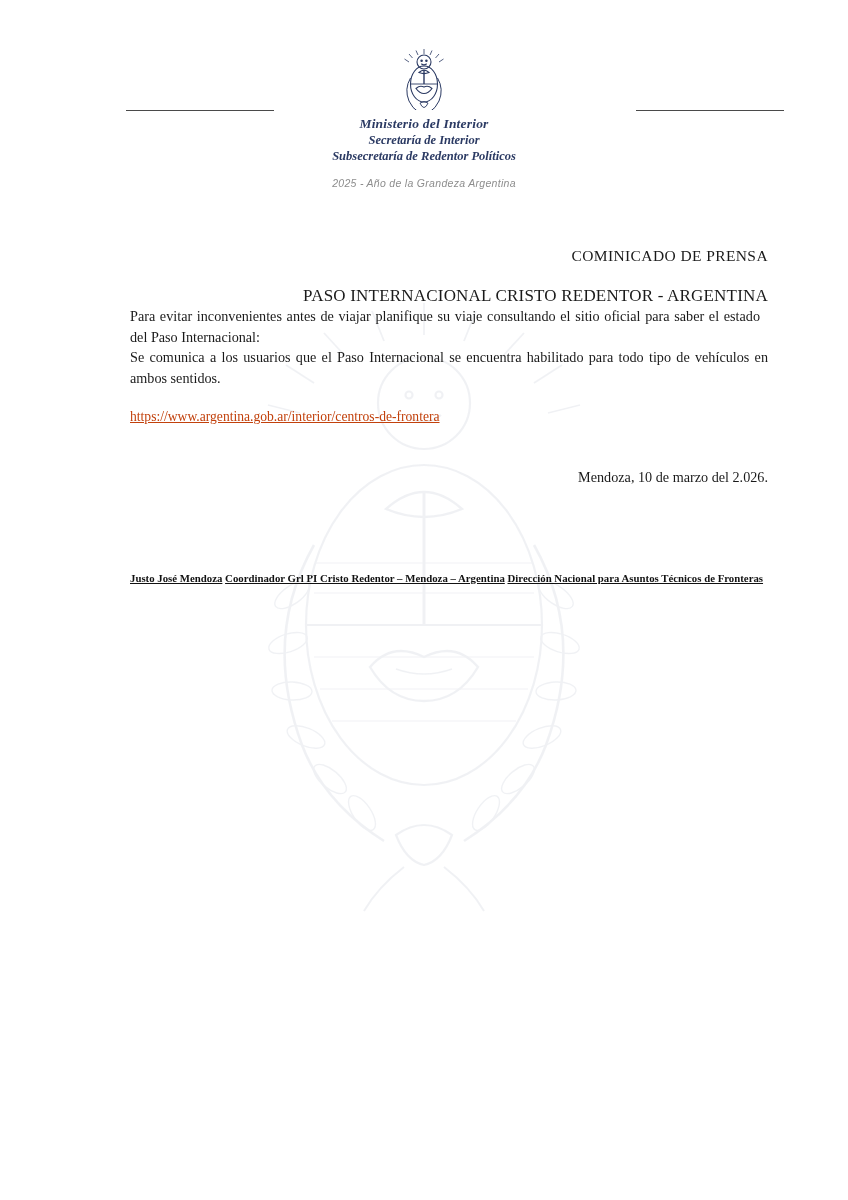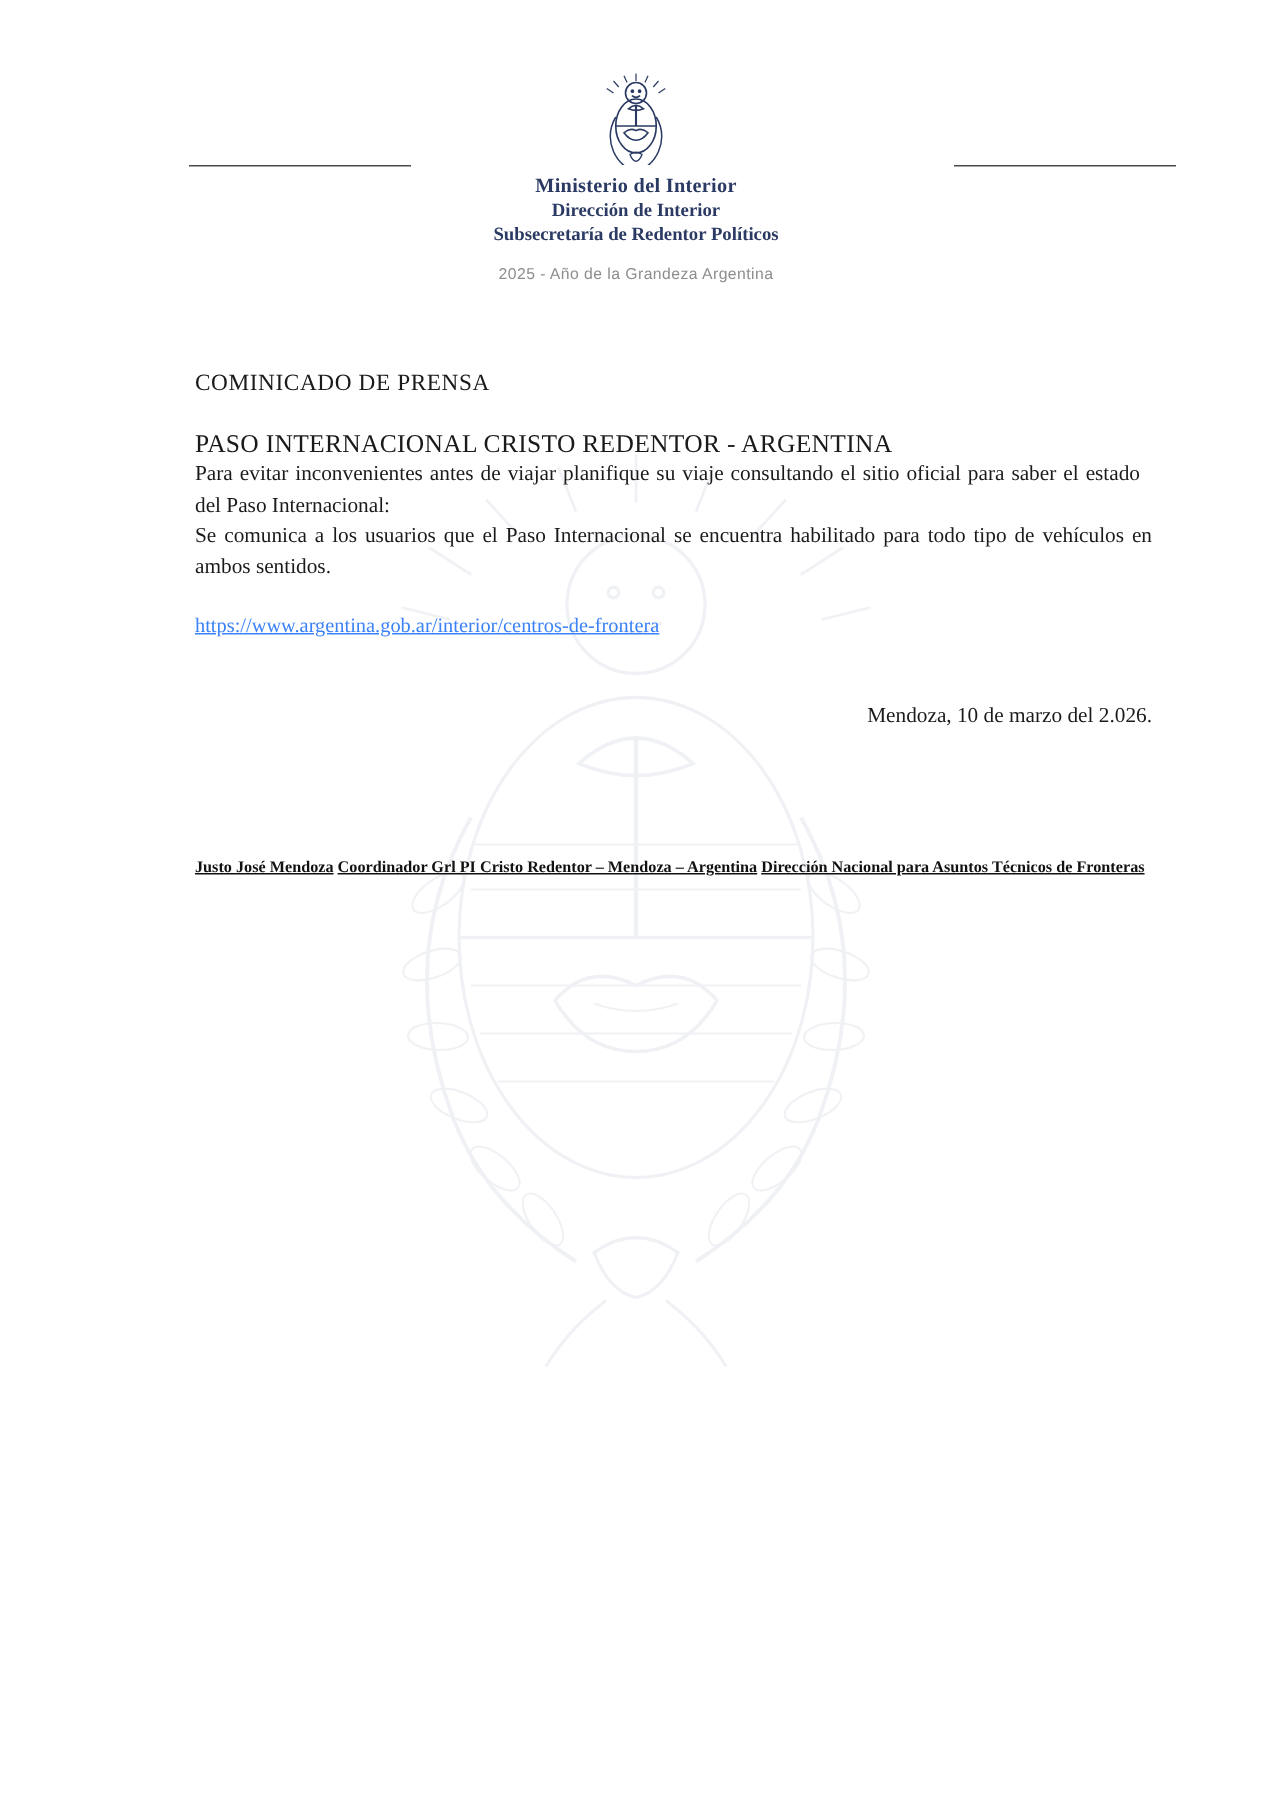--- a/index.html
+++ b/index.html
@@ -28,20 +28,21 @@
     pointer-events: none;
     z-index: 0;
   }
 
   
   .header {
     position: relative;
     z-index: 2;
     padding-top: 48px;
     text-align: center;
+    font-style: italic;
   }
   .crest {
     width: 54px;
     height: 62px;
     margin: 0 auto;
     display: block;
   }
   .header-rules {
     position: absolute;
     top: 110px;
@@ -78,21 +79,21 @@
     letter-spacing: .3px;
   }
 
   
   .sheet {
     position: relative;
     z-index: 2;
     padding: 0 80px 0 130px;
   }
   .title-block {
-    text-align: left;
+    text-align: right;
     margin-top: 58px;
   }
   .doc-title {
     font-size: 15.5px;
     letter-spacing: .4px;
   }
   .doc-subtitle {
     font-size: 17px;
     margin-top: 21px;
     letter-spacing: .2px;
@@ -105,21 +106,21 @@
     margin: 0;
   }
   .p1 { margin-top: 54px; }
   .p2 { margin-top: 22px; padding-right: 8px; }
 
   .link-line {
     margin-top: 20px;
     font-size: 13.6px;
   }
   a.doc-link {
-    color: #3b82f6;
+    color: #c2410c;
     text-decoration: underline;
   }
 
   .place-date {
     margin-top: 44px;
     text-align: right;
     font-size: 14.2px;
     padding-right: 0px;
   }
 
@@ -230,21 +231,21 @@
       <path d="M22 24.5 q5 -4.5 10 0 q-5 2.2 -10 0 z"></path>
       <path d="M19 40.5 q4 -3.6 8 -1.4 q4 -2.2 8 1.4 q-3.6 5 -8 5 q-4.4 0 -8 -5 z"></path>
       <path d="M13.5 30 q-6.5 11 -1.5 23 q3 7 10 11.5" stroke-width="1"></path>
       <path d="M40.5 30 q6.5 11 1.5 23 q-3 7 -10 11.5" stroke-width="1"></path>
       <path d="M23 55 q4 -3 8 0 q-1.5 4 -4 4.6 q-2.5 -0.6 -4 -4.6 z" stroke-width="0.9"></path>
     </g>
   </svg>
 
   <div class="ministry">
     <div class="l1">Ministerio del Interior</div>
-    <div class="l2">Dirección de Interior</div>
+    <div class="l2">Secretaría de Interior</div>
     <div class="l3">Subsecretaría de Redentor Políticos</div>
   </div>
 
   <div class="year-line">2025 - Año de la Grandeza Argentina</div>
 </div>
 
 <div class="sheet">
 
   <div class="title-block">
     <div class="doc-title">COMINICADO DE PRENSA</div>

